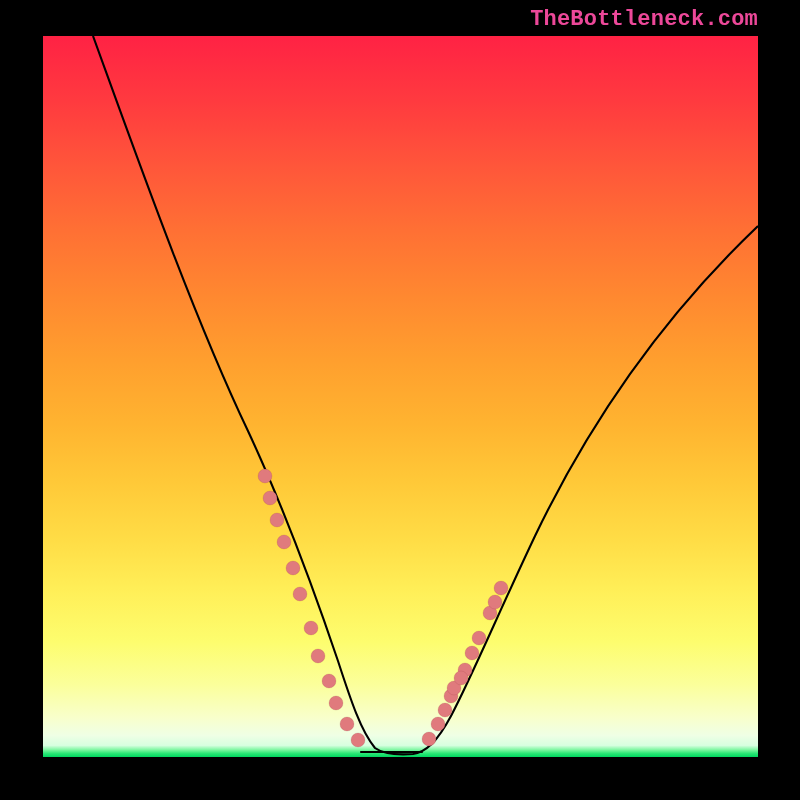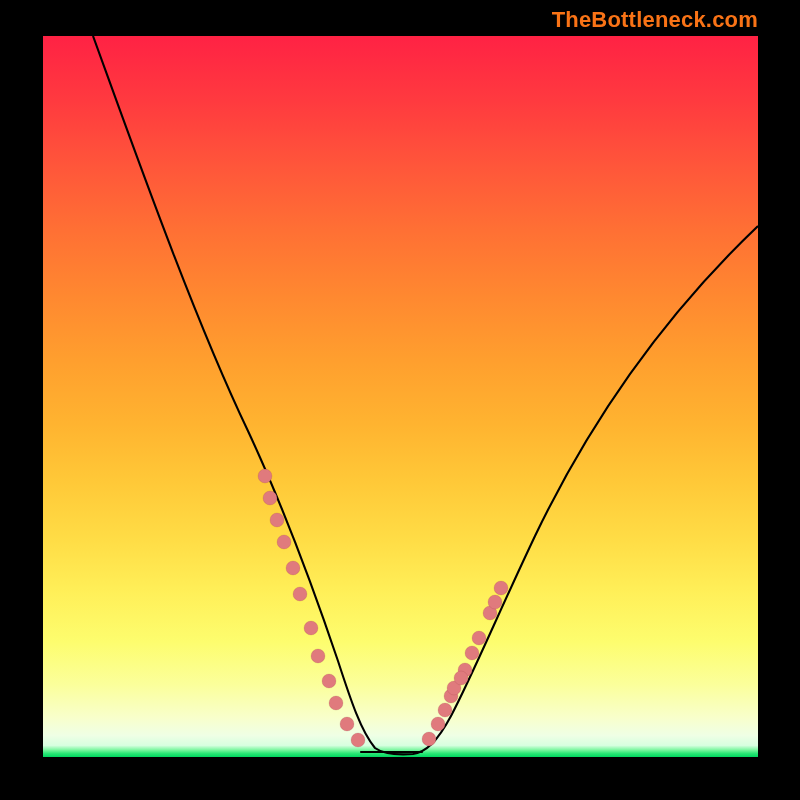--- a/index.html
+++ b/index.html
@@ -44,24 +44,25 @@
       #d7ffe0 98.4%,
       #7ef7a2 99.0%,
       #2be876 99.5%,
       #00d760 100%
     );
   }
   .attribution {
     position: absolute;
     top: 7px;
     right: 42px;
-    color: #f97316;
+    color: #ec4899;
     font-size: 22px;
     font-weight: 600;
     letter-spacing: 0.2px;
+    font-family: Liberation Mono, monospace;
   }
   svg.curve {
     position: absolute;
     left: 0;
     top: 0;
     width: 715px;
     height: 721px;
   }
   .curve path {
     fill: none;

